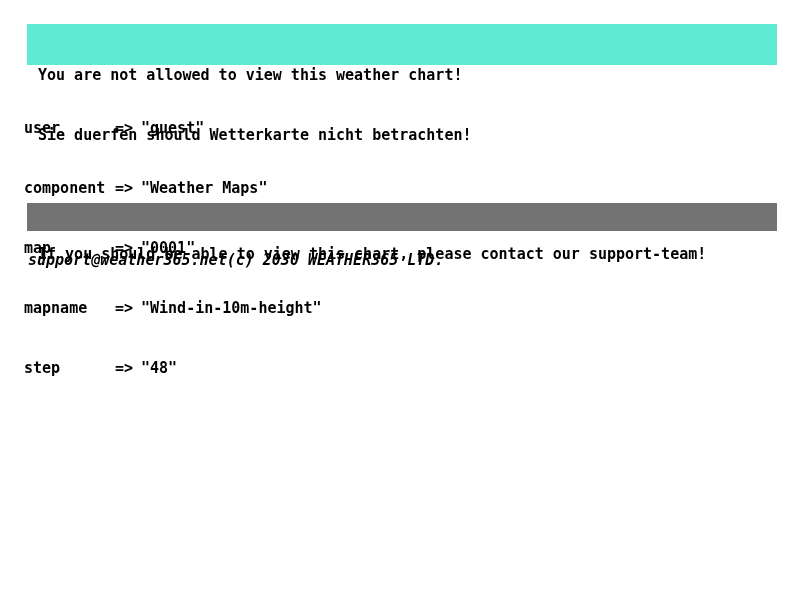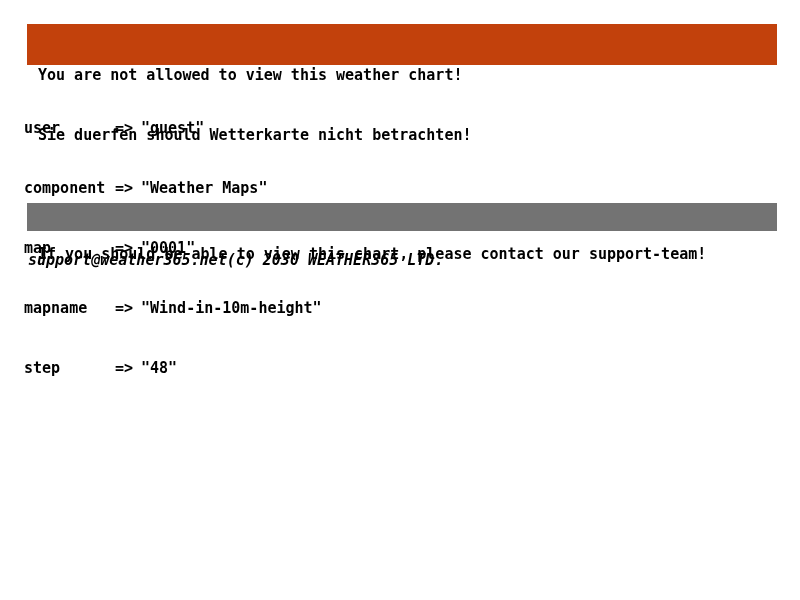--- a/index.html
+++ b/index.html
@@ -22,21 +22,21 @@
     left: 27px;
     width: 750px;
     box-sizing: border-box;
     padding: 1px 0 0 11px;
     line-height: 20px;
     white-space: pre;
   }
   .banner-red {
     top: 24px;
     height: 41px;
-    background: #c2410c;
+    background: #5eead4;
   }
   .banner-green {
     top: 203px;
     height: 28px;
     background: #737373;
   }
   .banner-line {
     display: block;
   }
   .kv-block {

